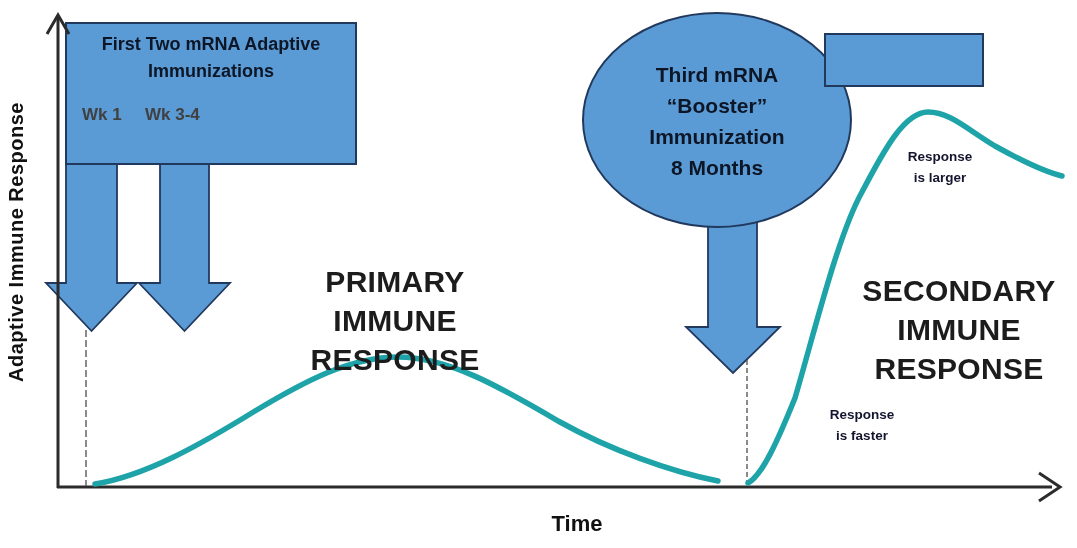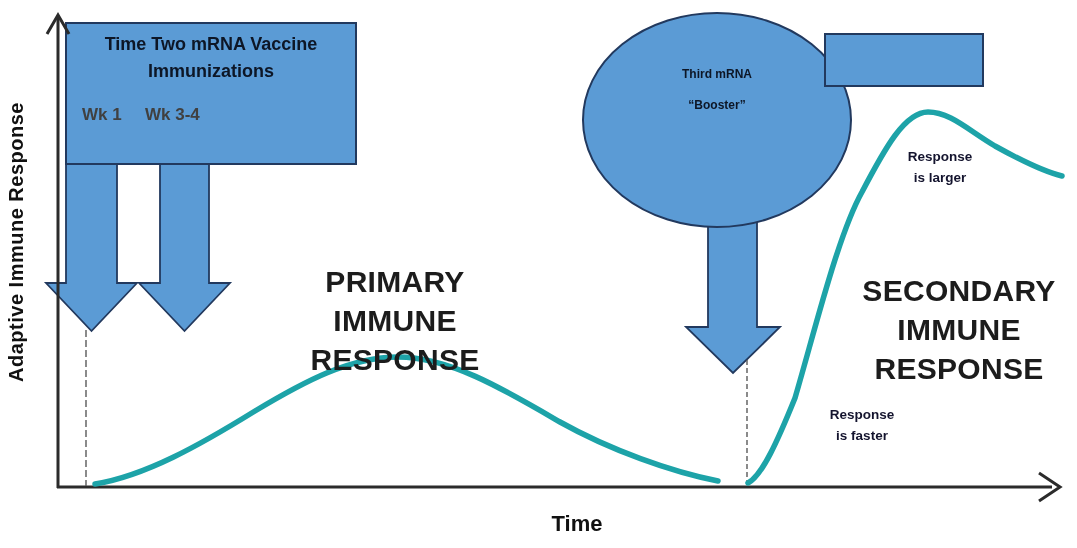--- a/index.html
+++ b/index.html
@@ -10,21 +10,21 @@
   svg.layer { position:absolute; left:0; top:0; }
   .txt { position:absolute; color:#1a1a1a; }
   .y-label {
     left:16px; top:242px; transform:translate(-50%,-50%) rotate(-90deg);
     white-space:nowrap; font-size:20px; font-weight:600; letter-spacing:.5px; color:#111;
   }
   .x-label { left:527px; top:511px; width:100px; text-align:center; font-size:22px; font-weight:700; color:#111; }
   .box-title { left:66px; top:31px; width:290px; text-align:center; font-size:18px; font-weight:700; line-height:27px; color:#0d1626; }
   .week { top:105px; font-size:17px; font-weight:700; color:#404040; }
   .week-1 { left:82px; } .week-2 { left:145px; }
-  .ellipse-text { left:583px; top:59px; width:268px; text-align:center; font-size:12px; font-weight:700; line-height:31px; color:#0d1626; }
+  .ellipse-text { left:583px; top:59px; width:268px; text-align:center; font-size:21px; font-weight:700; line-height:31px; color:#0d1626; }
   .phase { text-align:center; font-size:30px; font-weight:800; line-height:39px; letter-spacing:.3px; color:#1c1c1c;margin-top:40px; }
   .phase-primary { left:295px; top:222px; width:200px; }
   .phase-secondary { left:851px; top:231px; width:216px; }
   .note { text-align:center; font-size:13.5px; font-weight:700; line-height:21px; color:#14142e; }
   .note-larger { left:888px; top:146px; width:104px; }
   .note-faster { left:812px; top:404px; width:100px; }
 </style>
 </head>
 <body>
 
@@ -54,29 +54,31 @@
              C450 357, 505 390, 560 422 C610 450, 672 472, 718 481" stroke="#1da3a8"></path>
     <path stroke-width="5.5" stroke-linecap="round" fill="none" d="M748 483 C762 476, 778 440, 795 398 C815 330, 838 235, 862 192
              C885 148, 905 112, 928 112 C950 112, 968 130, 995 146
              C1022 161, 1045 172, 1062 176" stroke="#1da3a8"></path>
   </svg>
 
   <div class="txt y-label">Adaptive Immune Response</div>
   <div class="txt x-label">Time</div>
 
   <div class="txt box-title">
-    <div>Time Two mRNA Vaccine</div>
+    <div>First Two mRNA Adaptive</div>
     <div>Immunizations</div>
   </div>
   <div class="txt week week-1">Wk 1</div>
   <div class="txt week week-2">Wk 3-4</div>
 
   <div class="txt ellipse-text">
     <div>Third mRNA</div>
     <div>“Booster”</div>
+    <div>Immunization</div>
+    <div>8 Months</div>
   </div>
 
   <div class="txt phase phase-primary">
     <div>PRIMARY</div>
     <div>IMMUNE</div>
     <div>RESPONSE</div>
   </div>
   <div class="txt phase phase-secondary">
     <div>SECONDARY</div>
     <div>IMMUNE</div>

